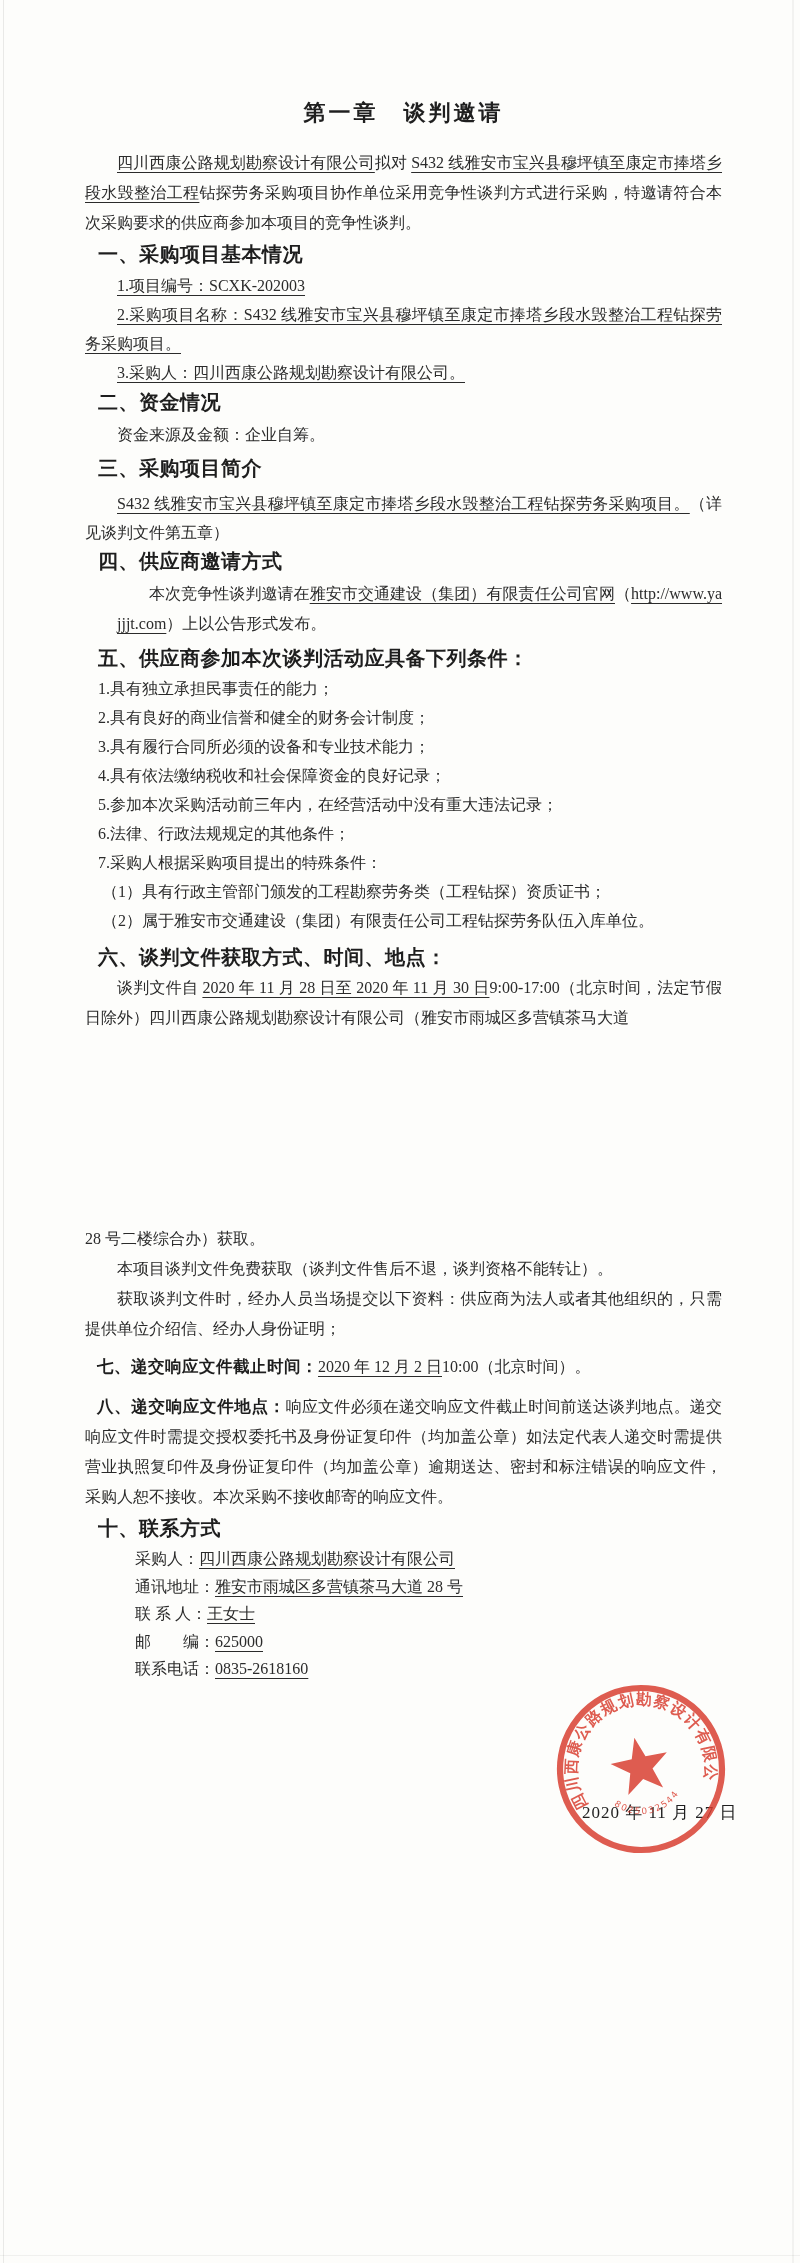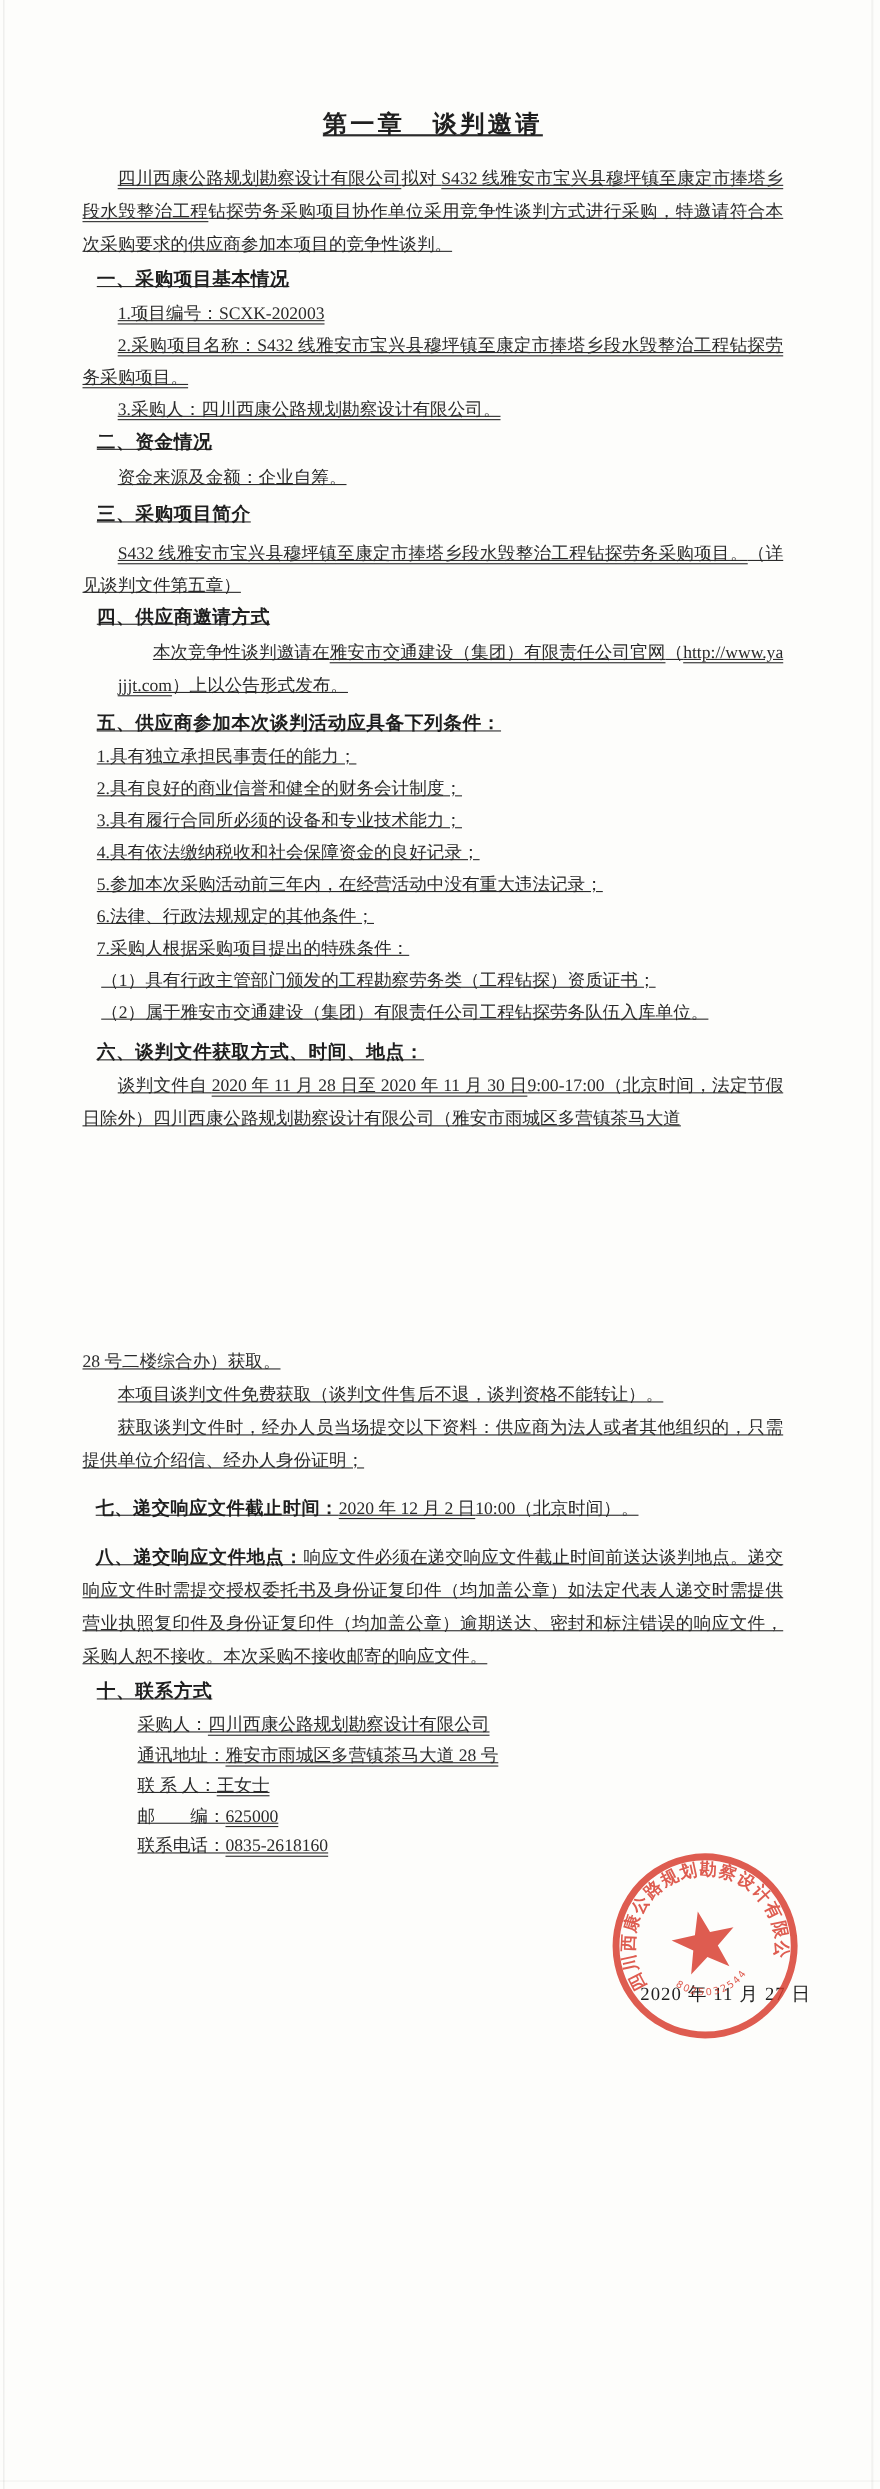--- a/index.html
+++ b/index.html
@@ -5,31 +5,31 @@
   html,body{margin:0;padding:0;background:#ffffff;}
   .page{
     position:relative;width:800px;height:2263px;overflow:hidden;
     background:#fdfdfb;
     font-family:"Liberation Serif","DejaVu Serif",serif;
     color:#2b2b2b;
   }
   .edge-left{position:absolute;left:3px;top:0;bottom:0;width:1px;background:rgba(0,0,0,.08);}
   .edge-right{position:absolute;right:6px;top:0;bottom:0;width:2px;background:rgba(0,0,0,.045);}
   .edge-bottom{position:absolute;left:0;right:0;bottom:7px;height:1px;background:rgba(0,0,0,.05);}
-  .content{position:absolute;left:75px;top:0;width:637px;text-decoration:underline;}
+  .content{position:absolute;left:85px;top:0;width:637px;}
   .chapter-title{
     margin:98px 0 0 0;text-align:center;
     font-size:22px;font-weight:700;letter-spacing:3px;color:#1f1f1f;
   }
   p,.line{font-size:16px;line-height:30px;text-align:justify;word-break:break-all;margin:0;}
   .u{text-decoration:underline;text-underline-offset:4px;text-decoration-thickness:1px;}
   .indent{text-indent:2em;}
   .hd{
     font-family:"Liberation Sans","DejaVu Sans",sans-serif;
-    font-weight:700;font-size:17px;line-height:24px;color:#1e1e1e;
+    font-weight:700;font-size:20px;line-height:24px;color:#1e1e1e;
     margin:0 0 0 13px;letter-spacing:.5px;
   }
   .hd-inline{
     font-family:"Liberation Sans","DejaVu Sans",sans-serif;
     font-weight:700;font-size:16.5px;color:#1e1e1e;letter-spacing:.5px;
   }
   .intro{margin-top:20px;}
   .h-s1{margin-top:4px;}
   .s1-items{margin-top:5px;}
   .s1-items .line{line-height:29px;text-indent:2em;}
@@ -39,21 +39,21 @@
   .s3-body{margin-top:9px;line-height:29px;}
   .h-s4{margin-top:2px;}
   .s4-body{margin-top:6px;margin-left:32px;}
   .h-s5{margin-top:7px;}
   .s5-list{margin-top:4px;}
   .s5-list .line{line-height:29px;padding-left:13px;text-align:left;}
   .s5-list .line.paren{padding-left:17px;}
   .h-s6{margin-top:10px;}
   .s6-p1{margin-top:4px;}
   .page-gap{height:191px;}
-  .s7-line{margin-top:8px;line-height:39px;text-indent:12px;}
+  .s7-line{margin-top:8px;line-height:28px;text-indent:12px;}
   .s8-para{margin-top:10px;text-indent:12px;}
   .s9-line{margin-top:10px;line-height:28px;text-indent:12px;}
   .s9-value{font-weight:700;}
   .h-s10{margin-top:4px;}
   .contact{margin-top:5px;margin-left:50px;}
   .contact .line{line-height:27.5px;text-align:left;}
   .stamp-wrap{position:absolute;left:552px;top:1680px;width:178px;height:178px;}
   .stamp-svg{position:absolute;left:0;top:0;opacity:.82;transform:rotate(-12deg);}
   .stamp-date{
     position:absolute;left:570px;top:1801px;z-index:1;

